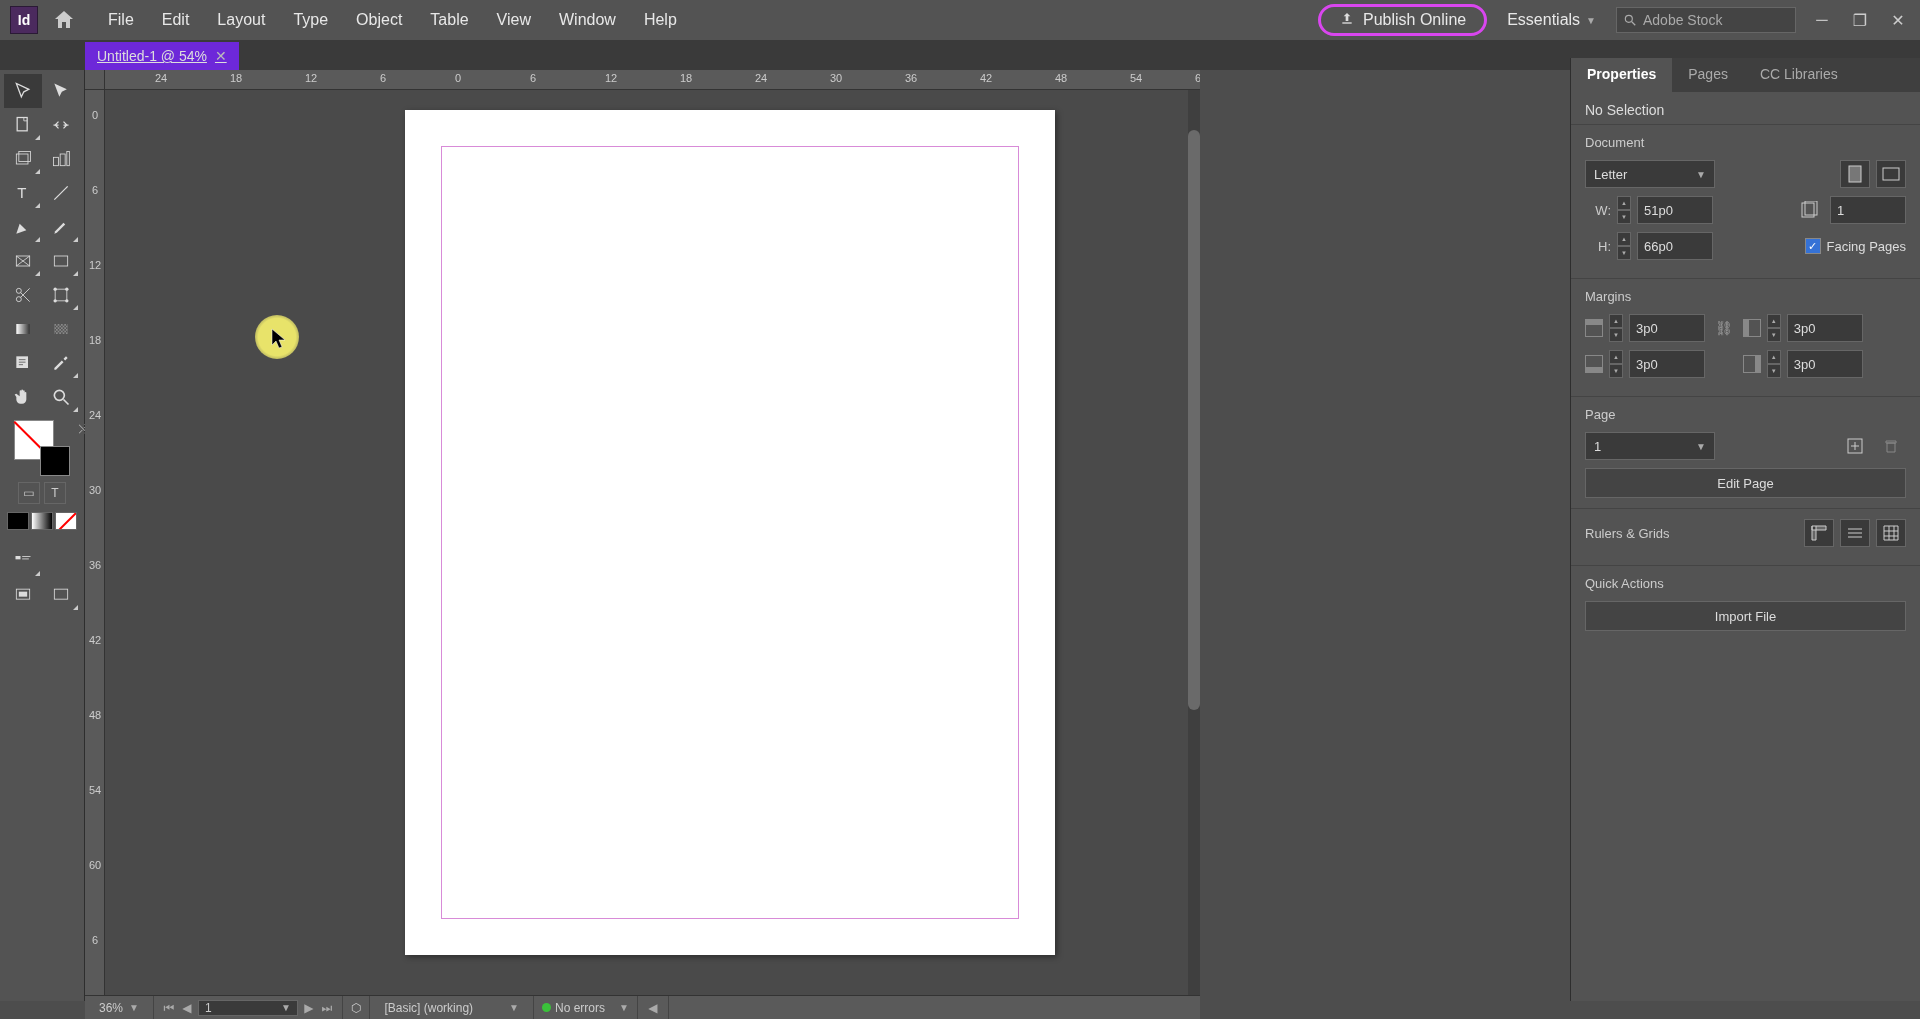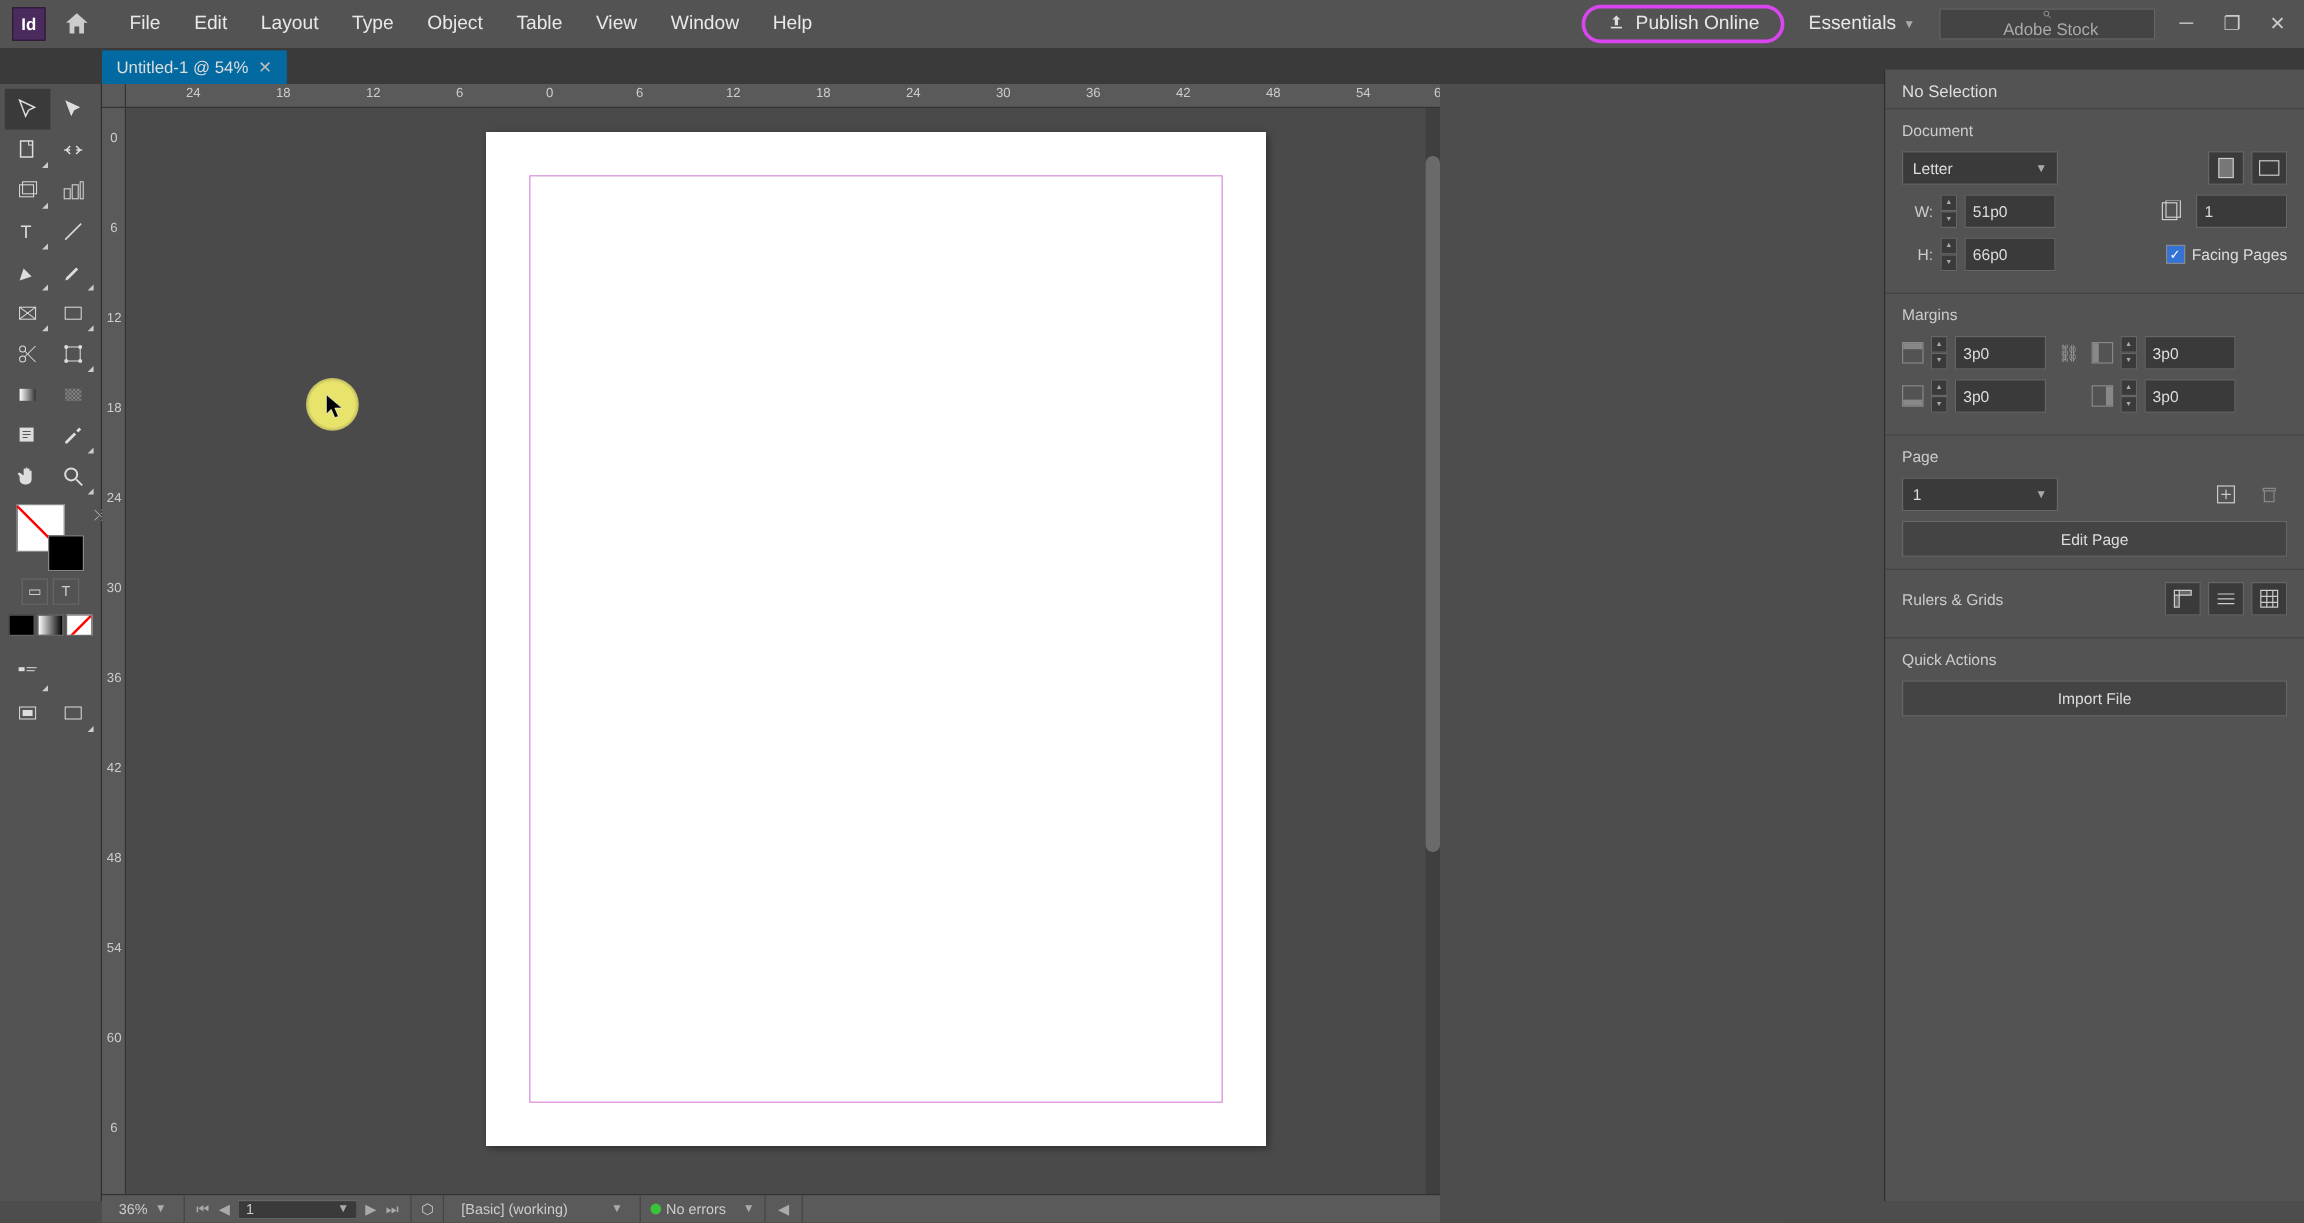--- a/index.html
+++ b/index.html
@@ -6,27 +6,27 @@
 body { width: 1920px; height: 1019px; background: #4d4d4d; overflow: hidden; position: relative; }
 
 
 .menubar { position: absolute; top: 0; left: 0; right: 0; height: 40px; background: #535353; display: flex; align-items: center; padding: 0 10px; color: #e8e8e8; font-size: 16px; }
 .app-icon { width: 28px; height: 28px; background: #4b2a5e; border: 1px solid #2a1a35; margin-right: 14px; display: flex; align-items: center; justify-content: center; color: #fff; font-weight: bold; font-size: 14px; }
 .home-icon { width: 24px; height: 24px; margin-right: 18px; cursor: pointer; }
 .menu-item { padding: 0 14px; cursor: pointer; }
 .menubar-right { margin-left: auto; display: flex; align-items: center; gap: 14px; }
 .publish-btn { border: 3px solid #d946ef; border-radius: 16px; padding: 4px 18px; display: flex; align-items: flex-start; gap: 8px; cursor: pointer; }
 .workspace-sel { display: flex; align-items: center; gap: 6px; cursor: pointer; padding: 0 6px; }
-.search-box { width: 180px; height: 26px; background: #444; border: 1px solid #666; display: flex; align-items: center; padding: 0 6px; color: #aaa; font-size: 14px; flex-direction: column; }
+.search-box { width: 180px; height: 26px; background: #444; border: 1px solid #666; display: flex; align-items: center; padding: 0 6px; color: #aaa; font-size: 14px; }
 .win-btn { width: 24px; height: 20px; display: flex; align-items: center; justify-content: center; cursor: pointer; color: #ccc; }
 
 
 .tabrow { position: absolute; top: 40px; left: 0; right: 0; height: 30px; background: #3a3a3a; display: flex; align-items: end; }
 .tabrow-gutter { width: 85px; height: 100%; background: #3a3a3a; }
-.doc-tab { height: 28px; background: #0369a1; color: #ddd; font-size: 14px; padding: 4px 12px; display: flex; align-items: center; gap: 8px; }
+.doc-tab { height: 28px; background: #6d28d9; color: #ddd; font-size: 14px; padding: 4px 12px; display: flex; align-items: center; gap: 8px; text-decoration: underline; }
 .tab-close { font-size: 14px; color: #bbb; cursor: pointer; }
 
 
 .toolbox { position: absolute; top: 70px; left: 0; width: 85px; bottom: 18px; background: #535353; border-right: 1px solid #2e2e2e; display: flex; flex-direction: column; align-items: center; padding-top: 4px; }
 .tool-row { display: flex; width: 76px; height: 34px; }
 .tool-btn { width: 38px; height: 34px; display: flex; align-items: center; justify-content: center; cursor: pointer; color: #ddd; position: relative; }
 .tool-btn svg { width: 20px; height: 20px; }
 .tool-btn.sel { background: #3a3a3a; }
 .corner-mark::after { content: ''; position: absolute; right: 2px; bottom: 2px; width: 0; height: 0; border-style: solid; border-width: 0 0 5px 5px; border-color: transparent transparent #ccc transparent; }
 .swatch-block { width: 56px; height: 56px; position: relative; margin-top: 6px; }
@@ -376,20 +376,25 @@
   <div class="cursor-highlight"></div>
   <svg class="cursor-arrow" width="18" height="22">
       <path d="M1 1l0 16 4-4 3 7 3-1-3-7 6 0z" fill="#000" stroke="#fff" stroke-width="0.5"></path>
     </svg>
   <div class="canvas-scroll-v">
     <div class="canvas-scroll-v-thumb"></div>
   </div>
 </div>
 
 <div class="ppanel">
+  <div class="ptabs">
+    <div class="ptab active">Properties</div>
+    <div class="ptab">Pages</div>
+    <div class="ptab">CC Libraries</div>
+  </div>
 
   <div class="psection" style="padding:10px 14px 6px">
     <div>No Selection</div>
   </div>
 
   <div class="psection">
     <div class="psection-title">Document</div>
     <div class="prow">
       <div class="pselect" style="flex:0 0 130px">
         <span>Letter</span>

